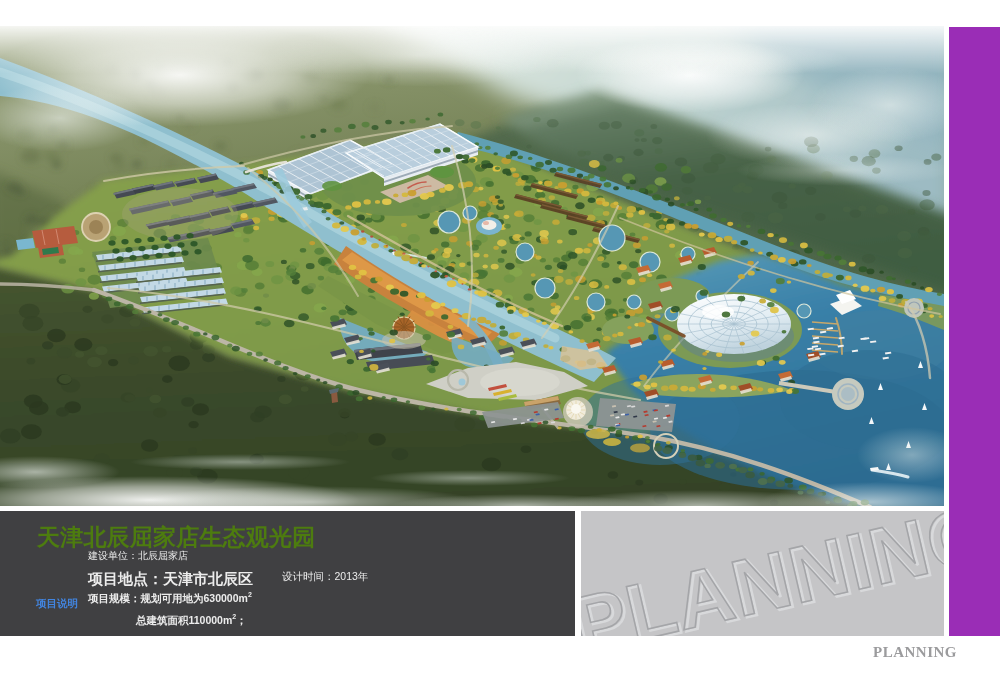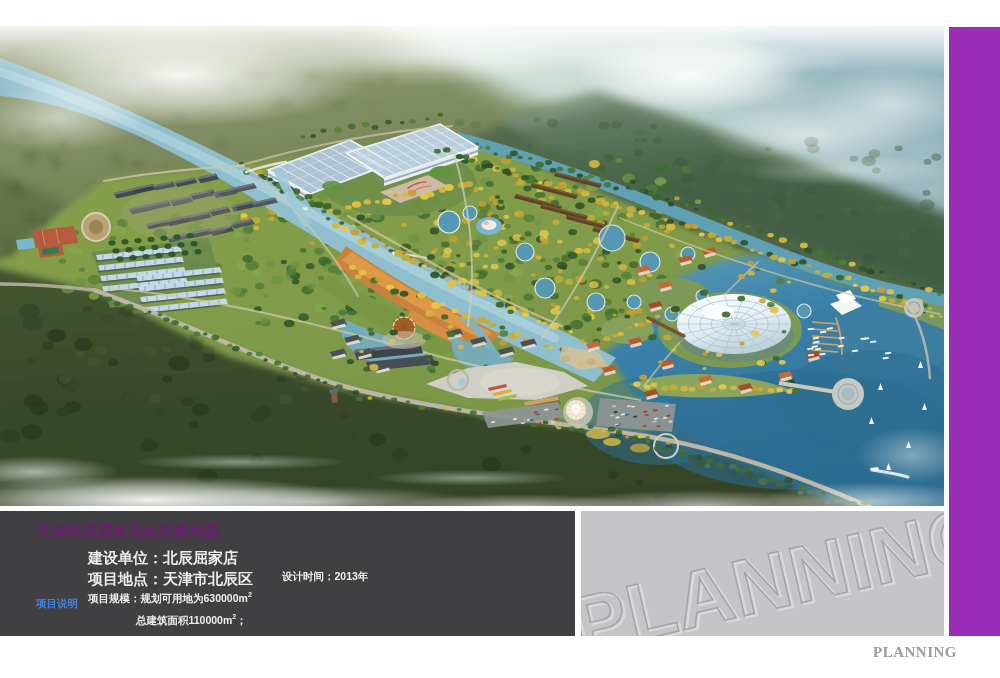--- a/index.html
+++ b/index.html
@@ -1924,29 +1924,29 @@
 <ellipse cx="470.0" cy="478.0" rx="100.0" ry="8.0" fill="url(#mist3)"></ellipse>
 <ellipse cx="700.0" cy="506.0" rx="150.0" ry="16.0" fill="url(#mist2)"></ellipse>
 <ellipse cx="870.0" cy="502.0" rx="110.0" ry="20.0" fill="url(#mist2)"></ellipse>
 <ellipse cx="912.0" cy="455.0" rx="55.0" ry="28.0" fill="url(#mist3)"></ellipse>
 </svg>
 
 <div class="abs" style="left:949px;top:27px;width:51px;height:609px;background:#9a2db6"></div>
 
 <div class="abs" style="left:0;top:511px;width:575px;height:125px;background:#404042"></div>
 
-<div class="abs" style="left:37px;top:522px;width:520px;color:#701a75;font-size:15px;font-weight:bold;letter-spacing:0.2px;">天津北辰屈家店生态观光园</div>
+<div class="abs" style="left:37px;top:522px;width:520px;color:#4d7c0f;font-size:23px;font-weight:bold;letter-spacing:0.2px;">天津北辰屈家店生态观光园</div>
 
 <div class="abs" style="left:36px;top:549px;color:#4285e0;font-size:10.5px;font-weight:bold;margin-top:48px;">项目说明</div>
 
-<div class="abs" style="left:88px;top:549px;color:#ececec;font-size:15px;font-weight:bold;">建设单位：北辰屈家店</div>
+<div class="abs" style="left:88px;top:549px;color:#ececec;font-size:10px;font-weight:normal;">建设单位：北辰屈家店</div>
 
 <div class="abs" style="left:88px;top:570px;color:#ececec;font-size:15px;font-weight:bold;">项目地点：天津市北辰区</div>
 
-<div class="abs" style="left:282px;top:570px;color:#ececec;font-size:10.5px;font-weight:bold;">设计时间：2013年</div>
+<div class="abs" style="left:282px;top:570px;color:#ececec;font-size:10.5px;font-weight:normal;">设计时间：2013年</div>
 
 <div class="abs" style="left:88px;top:591px;color:#ececec;font-size:10.5px;font-weight:bold;">项目规模：规划可用地为630000m<span style="font-size:7px;vertical-align:super">2</span></div>
 
 <div class="abs" style="left:136px;top:613px;color:#ececec;font-size:10.5px;font-weight:bold;">总建筑面积110000m<span style="font-size:7px;vertical-align:super">2</span>；</div>
 
 <div class="abs" style="left:581px;top:511px;width:363px;height:125px;background:#c5c5c7;overflow:hidden">
 <svg width="363" height="125">
 <g transform="rotate(-13 180 62)">
 <text x="-12" y="102" font-family="Liberation Sans,sans-serif" font-size="80" font-weight="bold" fill="none" stroke="#d8d9db" stroke-width="2.6" letter-spacing="1">PLANNING</text>
 <text x="-14" y="100" font-family="Liberation Sans,sans-serif" font-size="80" font-weight="bold" fill="none" stroke="#a4a5a8" stroke-width="1.5" letter-spacing="1">PLANNING</text>

